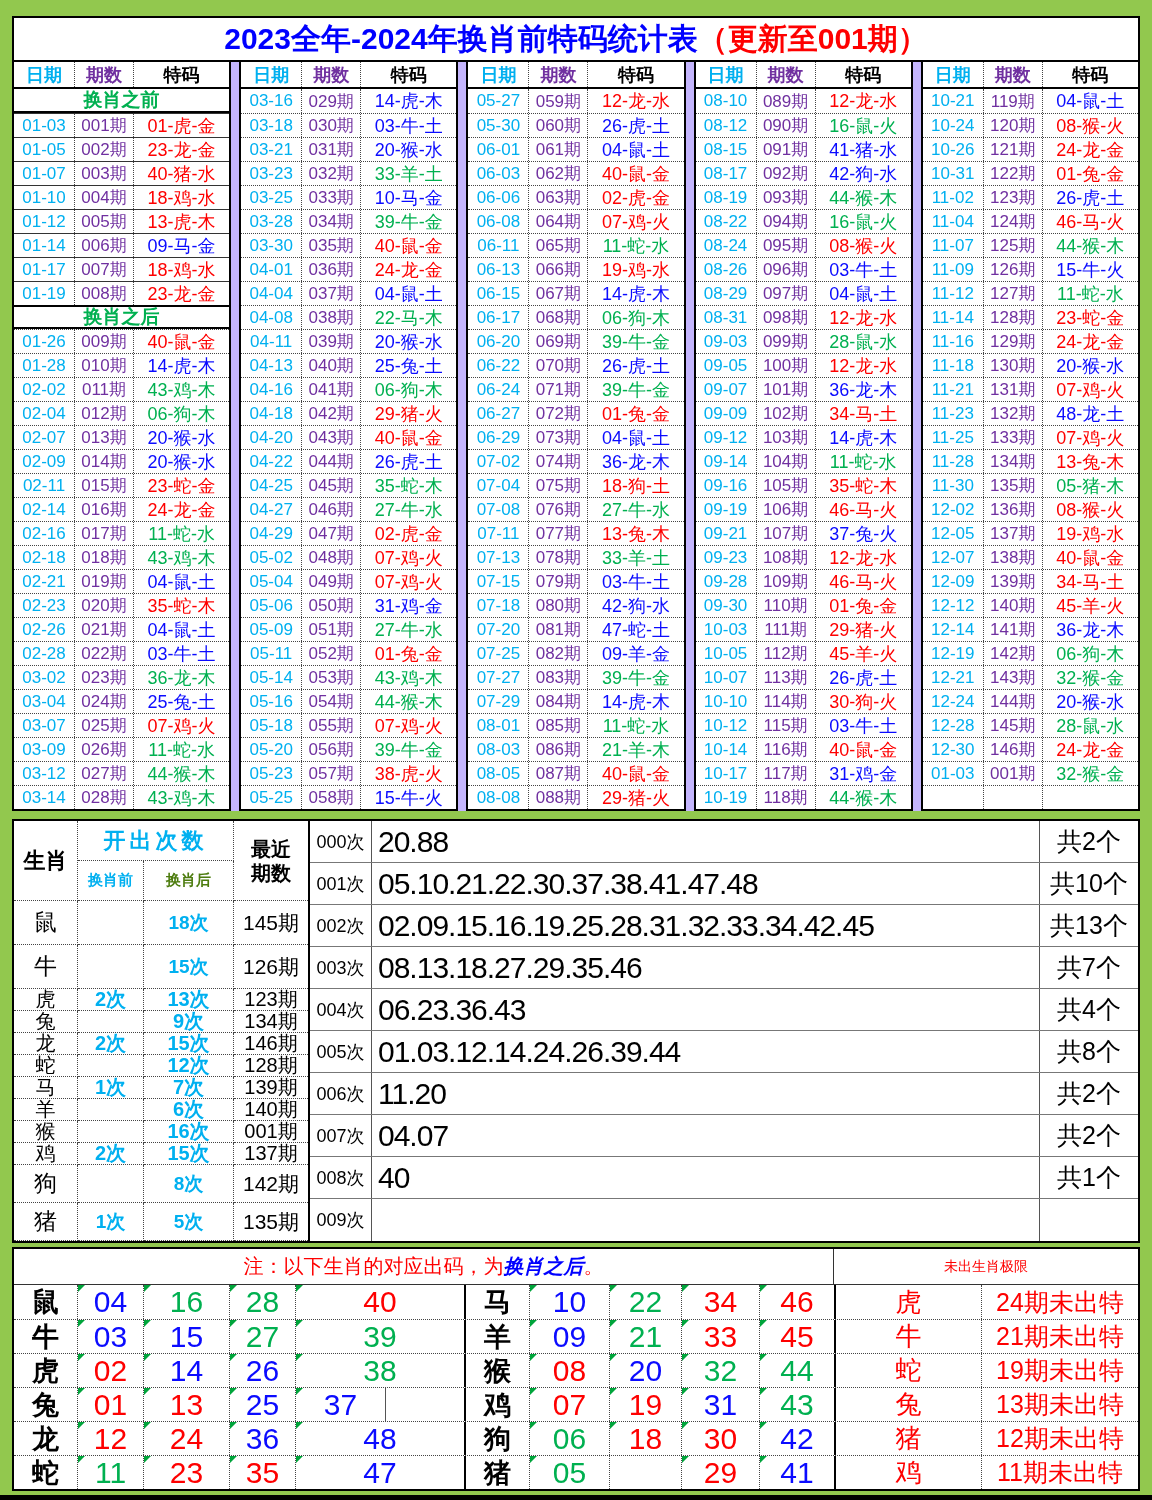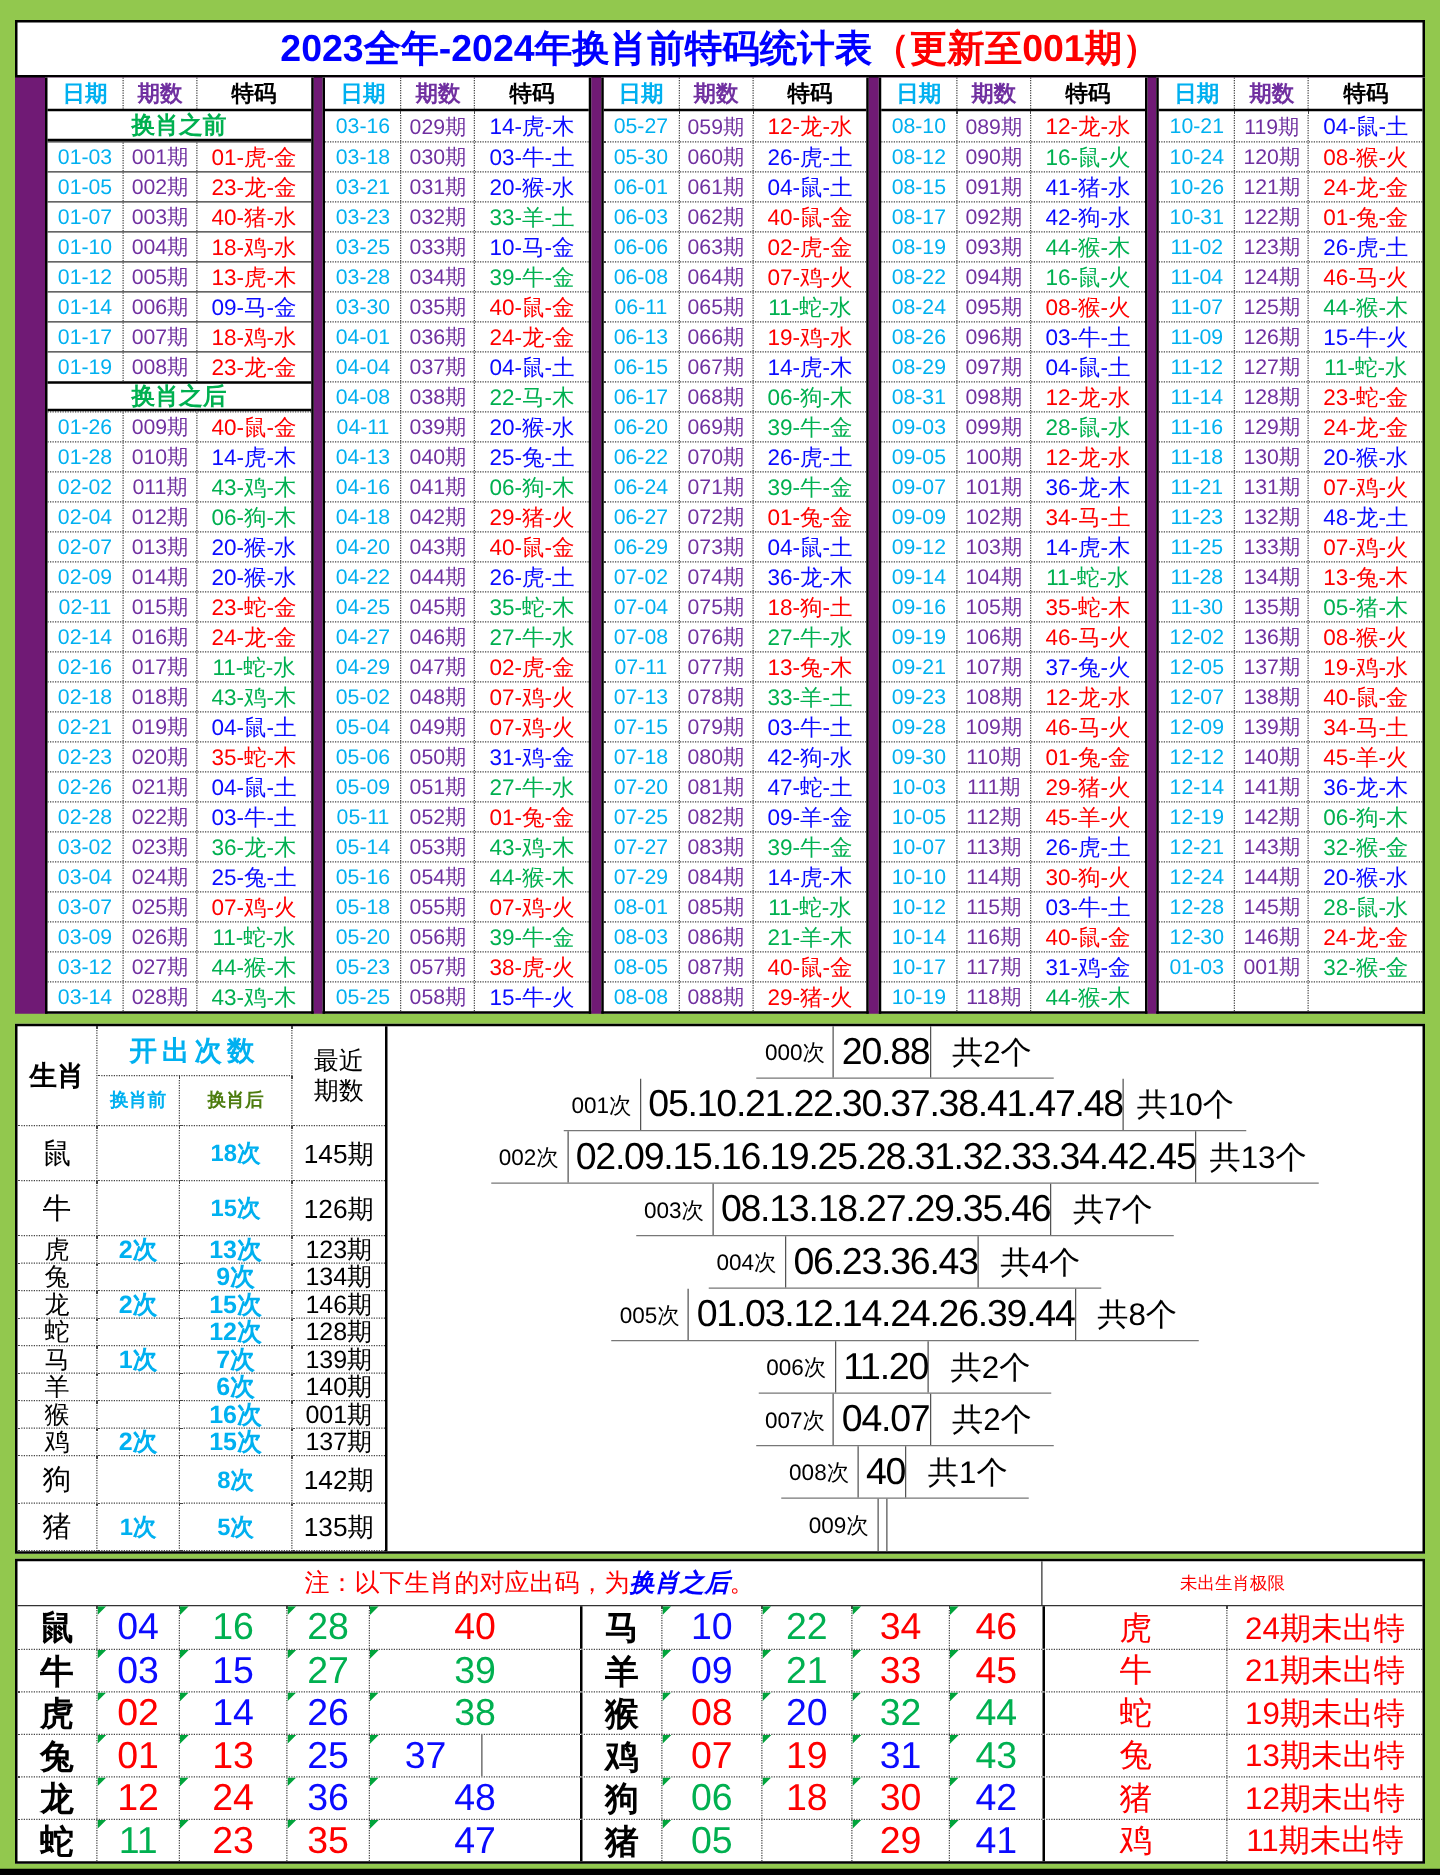--- a/index.html
+++ b/index.html
@@ -9,21 +9,21 @@
   .frame{position:absolute;left:12px;top:16px;width:1128px;}
   .bottom-edge{position:absolute;left:0;bottom:0;width:1152px;height:5px;background:#000;}
 
   
   .title{background:#fff;border:2px solid #000;border-bottom:none;height:44px;
          display:flex;align-items:center;justify-content:center;font-weight:bold;font-size:30px;}
   .t-main{color:#0000ff;}
   .t-suffix{color:#fe0000;}
 
   
-  .main-table{display:flex;background:#701a75;border-top:2px solid #000;padding-left:24px;}
+  .main-table{display:flex;background:#c4b5fd;border-top:2px solid #000;}
   .gap{width:8px;}
   .group{width:219.2px;background:#fff;border:2px solid #000;border-top:none;}
   .row{display:flex;height:24px;}
   .hrow{height:27px;border-bottom:2px solid #000;}
   .drow{border-top:1px dotted #444;}
   .group .row:first-child + .row{border-top:none;}
   .drow.solid{border-top:1px solid #333;}
   .sec{height:24px;border-top:2px solid #000;border-bottom:2px solid #000;}
   .seclabel{flex:1;display:flex;align-items:center;justify-content:center;
             color:#00b050;font-weight:bold;font-size:19px;}
@@ -47,27 +47,27 @@
   .stats{margin-top:8px;border:2px solid #000;background:#fff;display:flex;}
   .stats-left{width:296px;border-right:2px solid #000;display:grid;
               grid-template-columns:64px 66px 90px 74px;}
   .sl-cell{display:flex;align-items:center;justify-content:center;
            border-right:1px dotted #444;border-bottom:1px dotted #444;overflow:hidden;}
   .sl-cell.last{border-right:none;}
   .sh-zodiac{grid-column:1;grid-row:1/3;font-weight:bold;font-size:22px;height:80px;}
   .sh-times{grid-column:2/4;grid-row:1;color:#00b0f0;font-weight:bold;font-size:22px;height:40px;letter-spacing:4px;}
   .sh-before{grid-column:2;grid-row:2;color:#00b0f0;font-weight:bold;font-size:15px;height:40px;}
   .sh-after{grid-column:3;grid-row:2;color:#4d7c0f;font-weight:bold;font-size:15px;height:40px;}
-  .sh-recent{grid-column:4;grid-row:1/3;font-weight:normal;font-size:20px;height:80px;
+  .sh-recent{grid-column:4;grid-row:1/3;font-weight:bold;font-size:20px;height:80px;
              white-space:pre-line;text-align:center;line-height:1.2;border-right:none;}
   .zname{font-size:23px;}
   .zval{color:#00b0f0;font-weight:bold;font-size:19px;}
   .zrecent{font-size:21px;}
   .h44{height:44px;}.h22{height:22px;font-size:20px;}.h38{height:38px;}
-  .stats-right{flex:1;display:flex;flex-direction:column;align-items:center;}
+  .stats-right{flex:1;display:flex;flex-direction:column;}
   .cnt-row{display:flex;height:42px;border-bottom:1.5px solid #777;}
   .cnt-row:last-child{border-bottom:none;}
   .cnt-label{width:62px;border-right:1px solid #555;display:flex;align-items:center;justify-content:center;font-size:18px;}
   .cnt-nums{flex:1;display:flex;align-items:center;padding-left:6px;font-size:30px;letter-spacing:-1px;border-right:1px solid #555;}
   .cnt-total{width:98px;display:flex;align-items:center;justify-content:center;font-size:25px;}
 
   
   .bottom{margin-top:4px;border:2px solid #000;background:#fff;}
   .note-row{display:flex;height:36px;border-bottom:1px solid #333;}
   .note-cell{width:820px;border-right:1px solid #333;display:flex;align-items:center;justify-content:center;font-size:20px;}

